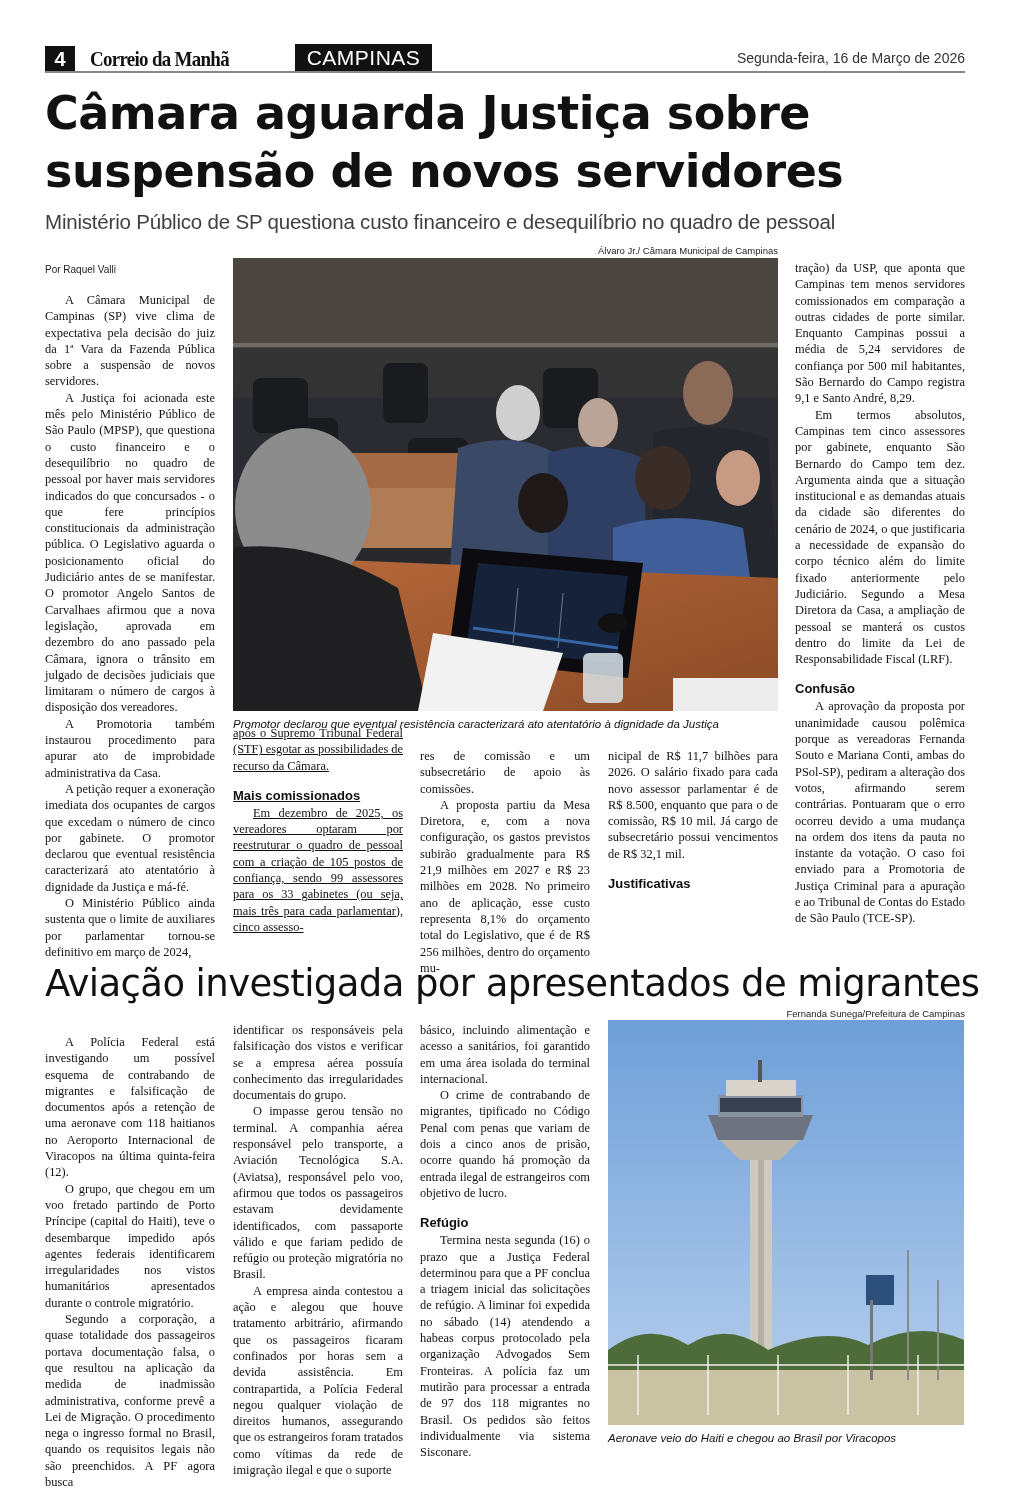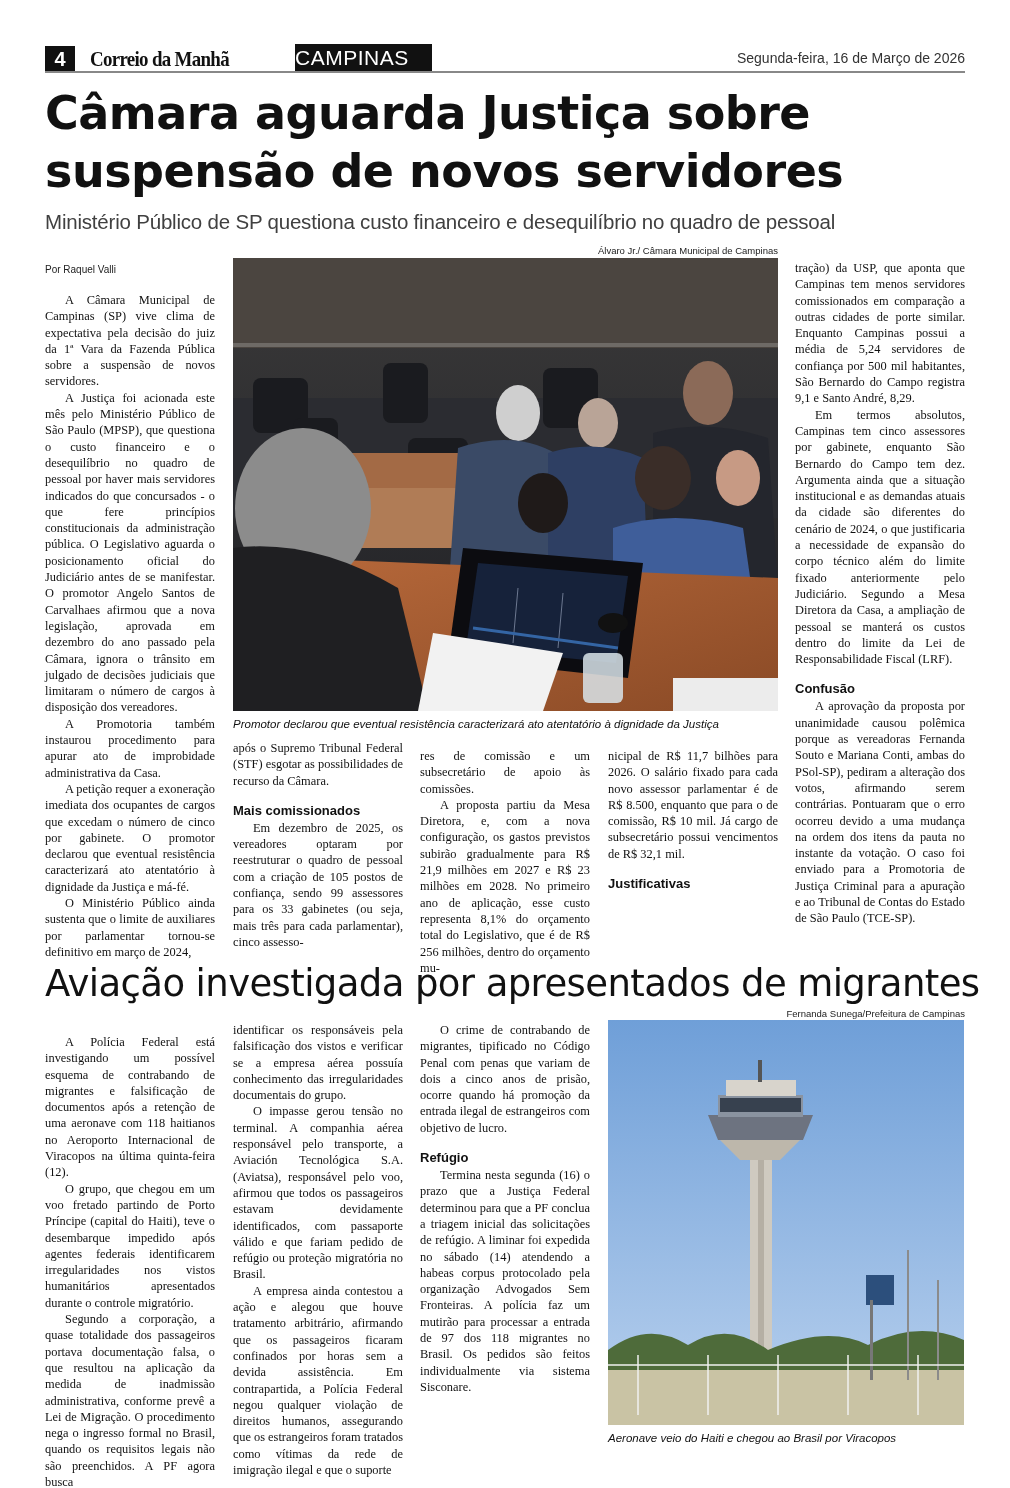--- a/index.html
+++ b/index.html
@@ -2,21 +2,21 @@
 <html><head>
 <meta charset="utf-8">
 <style>
   html, body { margin:0; padding:0; background:#ffffff; }
   body { width:1010px; height:1488px; position:relative; overflow:hidden; color:#111; font-family:"Liberation Serif", serif; }
   .abs { position:absolute; }
 
   
   .page-num { left:45px; top:46px; width:30px; height:26px; background:#111; color:#fff; font:700 20px "Liberation Sans", sans-serif; text-align:center; line-height:26px; }
   .brand { left:90px; top:46px; font:700 22px "Liberation Serif", serif; letter-spacing:-0.8px; transform:scaleX(0.86); transform-origin:left; line-height:26px; color:#111; }
-  .section { left:295px; top:44px; width:137px; height:28px; background:#111; color:#fff; font:400 21px "Liberation Sans", sans-serif; line-height:28px; letter-spacing:0.5px; }
+  .section { left:295px; top:44px; width:137px; height:28px; background:#111; color:#fff; font:400 21px "Liberation Sans", sans-serif; text-align:center; line-height:28px; letter-spacing:0.5px; }
   .date { right:45px; top:50px; font:400 14px "Liberation Sans", sans-serif; color:#333; }
   .rule { left:45px; top:71px; width:920px; height:2px; background:#888; }
 
   .headline { left:45px; top:84px; width:920px; font:700 46px "DejaVu Sans", sans-serif; line-height:58px; letter-spacing:-0.5px; font-weight:600; }
   .deck { left:45px; top:210px; font:400 20.5px "Liberation Sans", sans-serif; color:#404040; letter-spacing:-0.2px; }
   .credit { font:400 9.5px "Liberation Sans", sans-serif; color:#222; }
   .byline { left:45px; top:264px; font:400 10px "Liberation Sans", sans-serif; color:#222; }
 
   .col { position:absolute; font:400 12.4px/16.3px "Liberation Serif", serif; text-align:justify; hyphens:auto; color:#111; }
   .col p { margin:0; text-indent:20px; }
@@ -106,21 +106,21 @@
     <path d="M0 290 Q80 280 165 330 L195 453 L0 453 Z" fill="#1f1f22"></path>
 
     <path d="M200 375 L330 395 L310 453 L185 453 Z" fill="#f2f2f2"></path>
     <rect x="350" y="395" width="40" height="50" rx="6" fill="#d9e4ea" opacity="0.85"></rect>
     <ellipse cx="380" cy="365" rx="15" ry="10" fill="#111"></ellipse>
     <rect x="440" y="420" width="105" height="33" fill="#ececec"></rect>
   </svg>
 </div>
 <div class="abs caption" style="left:233px; top:718px;">Promotor declarou que eventual resistência caracterizará ato atentatório à dignidade da Justiça</div>
 
-<div class="col" style="left:233px; top:740px; width:170px;">
+<div class="col" style="left:233px; top:725px; width:170px;text-decoration:underline;">
   <p style="text-indent:0">após o Supremo Tribunal Federal (STF) esgotar as possibilidades de recurso da Câmara.</p>
   <h3>Mais comissionados</h3>
   <p>Em dezembro de 2025, os vereadores optaram por reestruturar o quadro de pessoal com a criação de 105 postos de confiança, sendo 99 assessores para os 33 gabinetes (ou seja, mais três para cada parlamentar), cinco assesso-</p>
 </div>
 
 <div class="col" style="left:420px; top:748px; width:170px;">
   <p style="text-indent:0">res de comissão e um subsecretário de apoio às comissões.</p>
   <p>A proposta partiu da Mesa Diretora, e, com a nova configuração, os gastos previstos subirão gradualmente para R$ 21,9 milhões em 2027 e R$ 23 milhões em 2028. No primeiro ano de aplicação, esse custo representa 8,1% do orçamento total do Legislativo, que é de R$ 256 milhões, dentro do orçamento mu-</p>
 </div>
 
@@ -145,20 +145,21 @@
   <p>Segundo a corporação, a quase totalidade dos passageiros portava documentação falsa, o que resultou na aplicação da medida de inadmissão administrativa, conforme prevê a Lei de Migração. O procedimento nega o ingresso formal no Brasil, quando os requisitos legais não são preenchidos. A PF agora busca</p>
 </div>
 
 <div class="col" style="left:233px; top:1022px; width:170px;">
   <p style="text-indent:0">identificar os responsáveis pela falsificação dos vistos e verificar se a empresa aérea possuía conhecimento das irregularidades documentais do grupo.</p>
   <p>O impasse gerou tensão no terminal. A companhia aérea responsável pelo transporte, a Aviación Tecnológica S.A. (Aviatsa), responsável pelo voo, afirmou que todos os passageiros estavam devidamente identificados, com passaporte válido e que fariam pedido de refúgio ou proteção migratória no Brasil.</p>
   <p>A empresa ainda contestou a ação e alegou que houve tratamento arbitrário, afirmando que os passageiros ficaram confinados por horas sem a devida assistência. Em contrapartida, a Polícia Federal negou qualquer violação de direitos humanos, assegurando que os estrangeiros foram tratados como vítimas da rede de imigração ilegal e que o suporte</p>
 </div>
 
 <div class="col" style="left:420px; top:1022px; width:170px;">
+  <p style="text-indent:0">básico, incluindo alimentação e acesso a sanitários, foi garantido em uma área isolada do terminal internacional.</p>
   <p>O crime de contrabando de migrantes, tipificado no Código Penal com penas que variam de dois a cinco anos de prisão, ocorre quando há promoção da entrada ilegal de estrangeiros com objetivo de lucro.</p>
   <h3>Refúgio</h3>
   <p>Termina nesta segunda (16) o prazo que a Justiça Federal determinou para que a PF conclua a triagem inicial das solicitações de refúgio. A liminar foi expedida no sábado (14) atendendo a habeas corpus protocolado pela organização Advogados Sem Fronteiras. A polícia faz um mutirão para processar a entrada de 97 dos 118 migrantes no Brasil. Os pedidos são feitos individualmente via sistema Sisconare.</p>
 </div>
 
 <div class="abs photo2">
   <svg width="356" height="405" viewBox="0 0 356 405">
     <defs>
       <linearGradient id="sky" x1="0" y1="0" x2="0" y2="1">
         <stop offset="0" stop-color="#6f9fd8"></stop>

